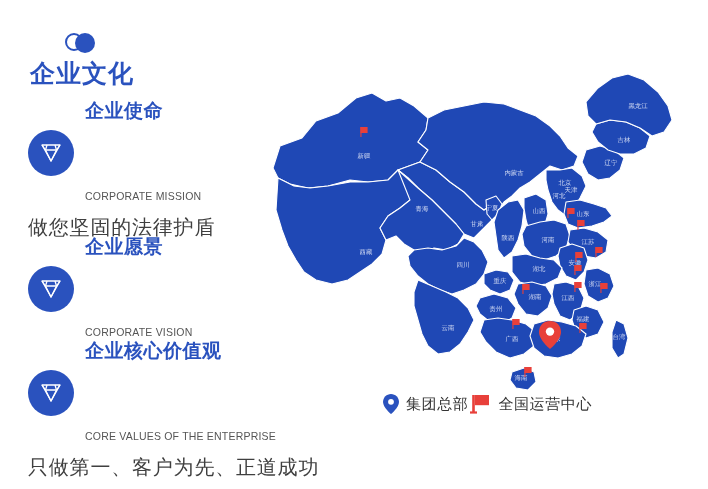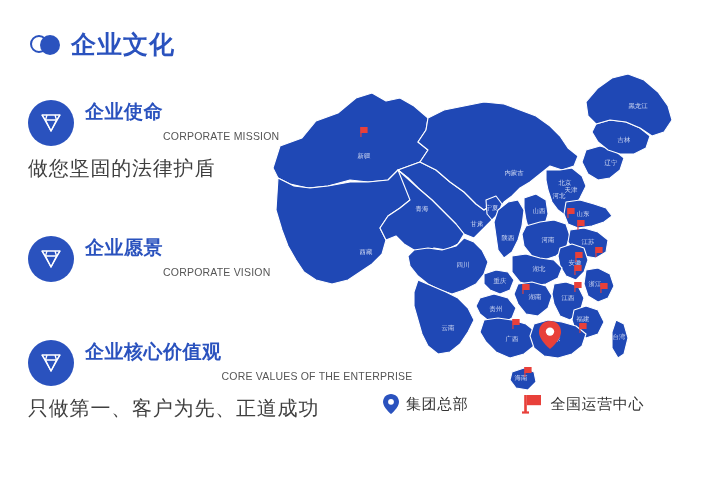--- a/index.html
+++ b/index.html
@@ -24,20 +24,21 @@
     height: 489px;
   }
 
   .section-head {
     position: absolute;
     left: 30px;
     top: 32px;
     display: flex;
     align-items: center;
     gap: 7px;
+    flex-direction: column;
   }
   .head-icon {
     position: relative;
     width: 34px;
     height: 22px;
     flex: 0 0 auto;
   }
   .head-icon .ring {
     position: absolute;
     left: 0; top: 1px;
@@ -84,22 +85,23 @@
     background: #2a52be;
     flex: 0 0 auto;
     display: flex;
     align-items: center;
     justify-content: center;
   }
   .badge svg { display: block; }
 
   .vb-texts {
     display: flex;
-    flex-direction: row;
+    flex-direction: column;
     justify-content: center;
+    gap: 40px;
   }
   .vb-title {
     font-size: 19px;
     font-weight: bold;
     color: #2a52be;
     line-height: 1.12;
     letter-spacing: 0.5px;
     white-space: nowrap;
   }
   .vb-sub {
@@ -134,21 +136,20 @@
     fill: #cfd8f2;
   }
 
   
   .legend {
     position: absolute;
     left: 382px;
     top: 392px;
     display: flex;
     align-items: center;
-    gap: 52px;
   }
   .legend-item {
     display: flex;
     align-items: center;
     gap: 6px;
   }
   .legend-label {
     font-size: 15px;
     color: #333;
     letter-spacing: 0.6px;

